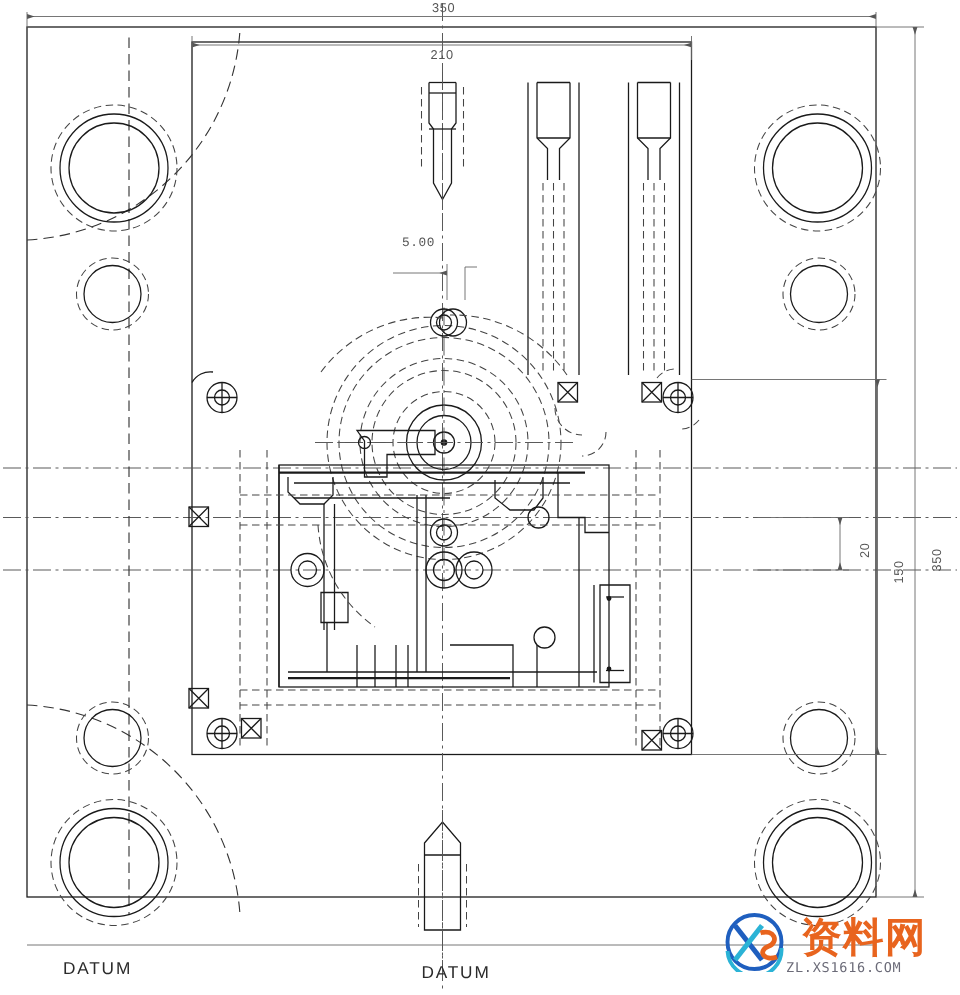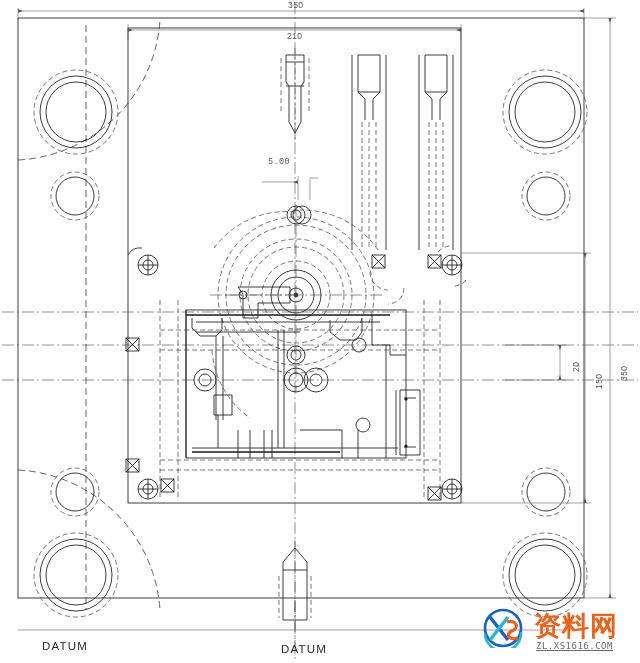--- a/index.html
+++ b/index.html
@@ -13,23 +13,23 @@
   .dim{font-size:8.5px;letter-spacing:.4px;color:#555;}
   .dimv{transform-origin:left top;}
   .cap{font-size:11.5px;letter-spacing:1.2px;color:#2b2b2b;}
 
   
   #wm{position:absolute;left:476px;top:608px;width:164px;height:55px;
       pointer-events:none;}
   #wm .cn{position:absolute;left:58px;top:4px;font-size:27px;
        font-family:"DejaVu Sans",sans-serif;font-weight:bold;
        color:#e8641e;letter-spacing:1px;line-height:1;}
-  #wm .url{position:absolute;left:60px;top:33px;font-size:9px;
+  #wm .url{position:absolute;left:48px;top:33px;font-size:9px;
        font-family:"DejaVu Sans Mono",monospace;color:#6b6b78;
-       letter-spacing:.5px;text-decoration:underline;}
+       letter-spacing:.5px;}
   #wm .xs{position:absolute;left:0px;top:0px;width:58px;height:40px;}
 </style>
 </head>
 <body>
 
 <div id="stage">
 
   <svg class="draw" viewBox="0 0 640 663">
     <defs>
       <style>

